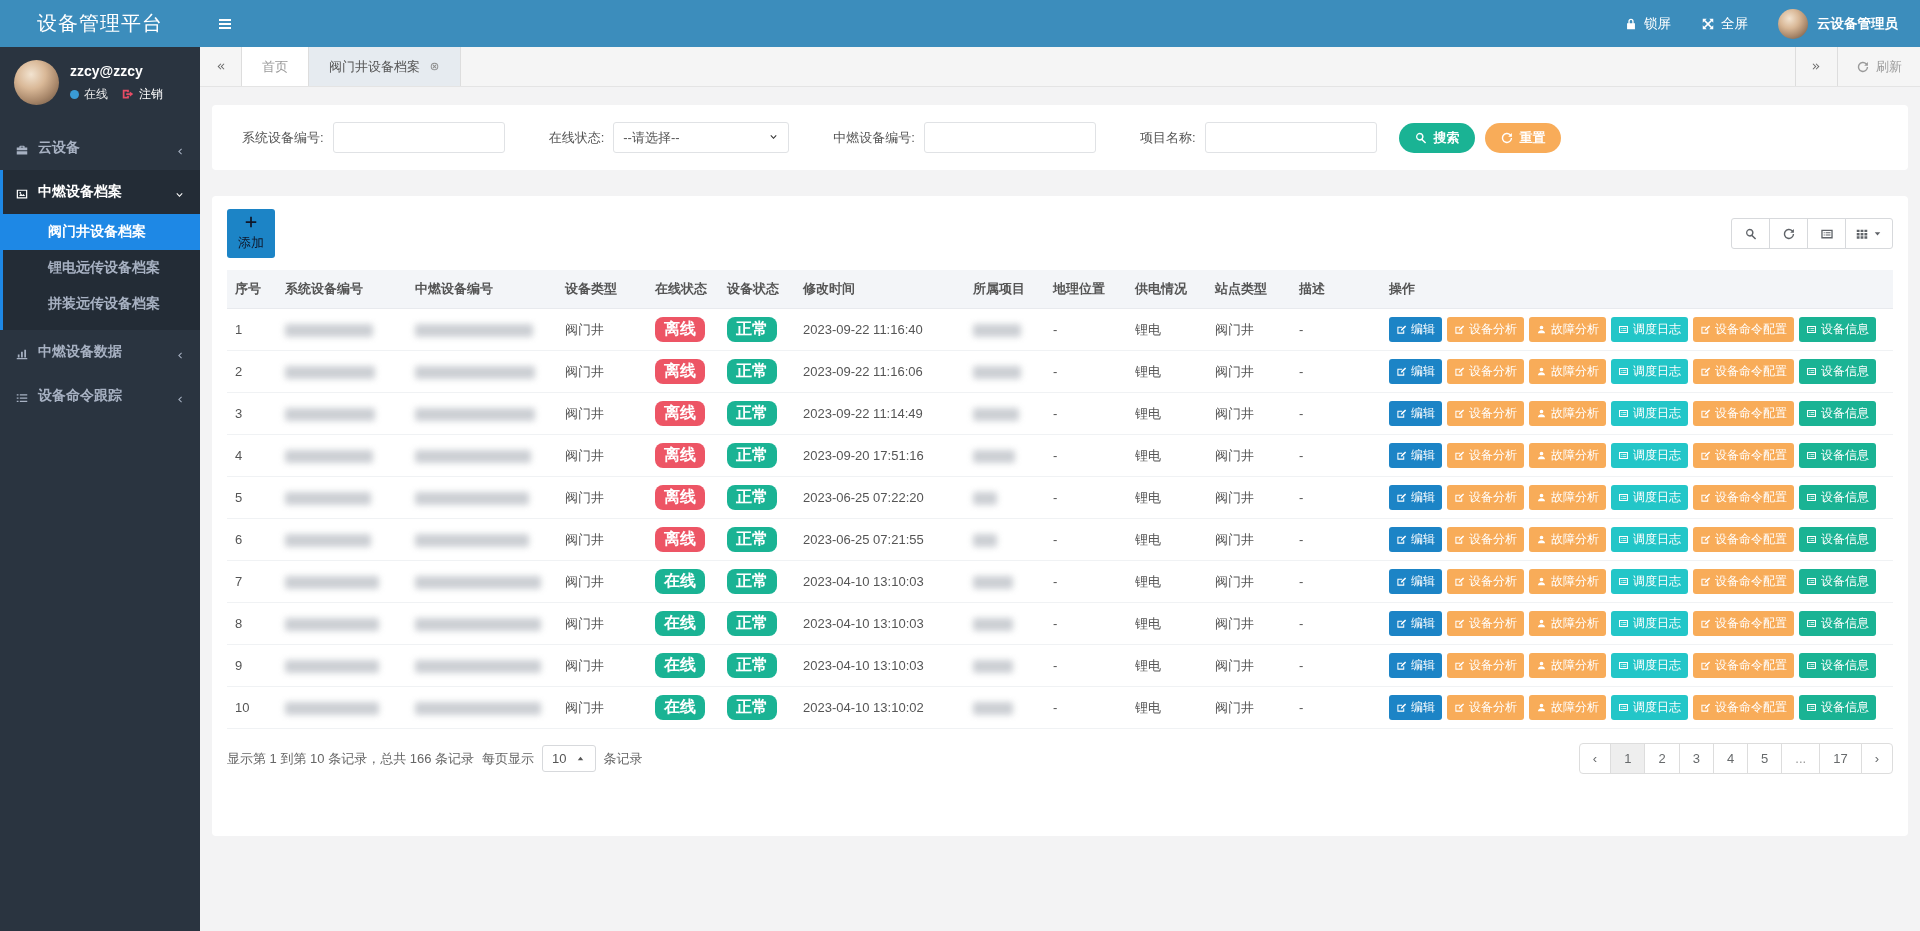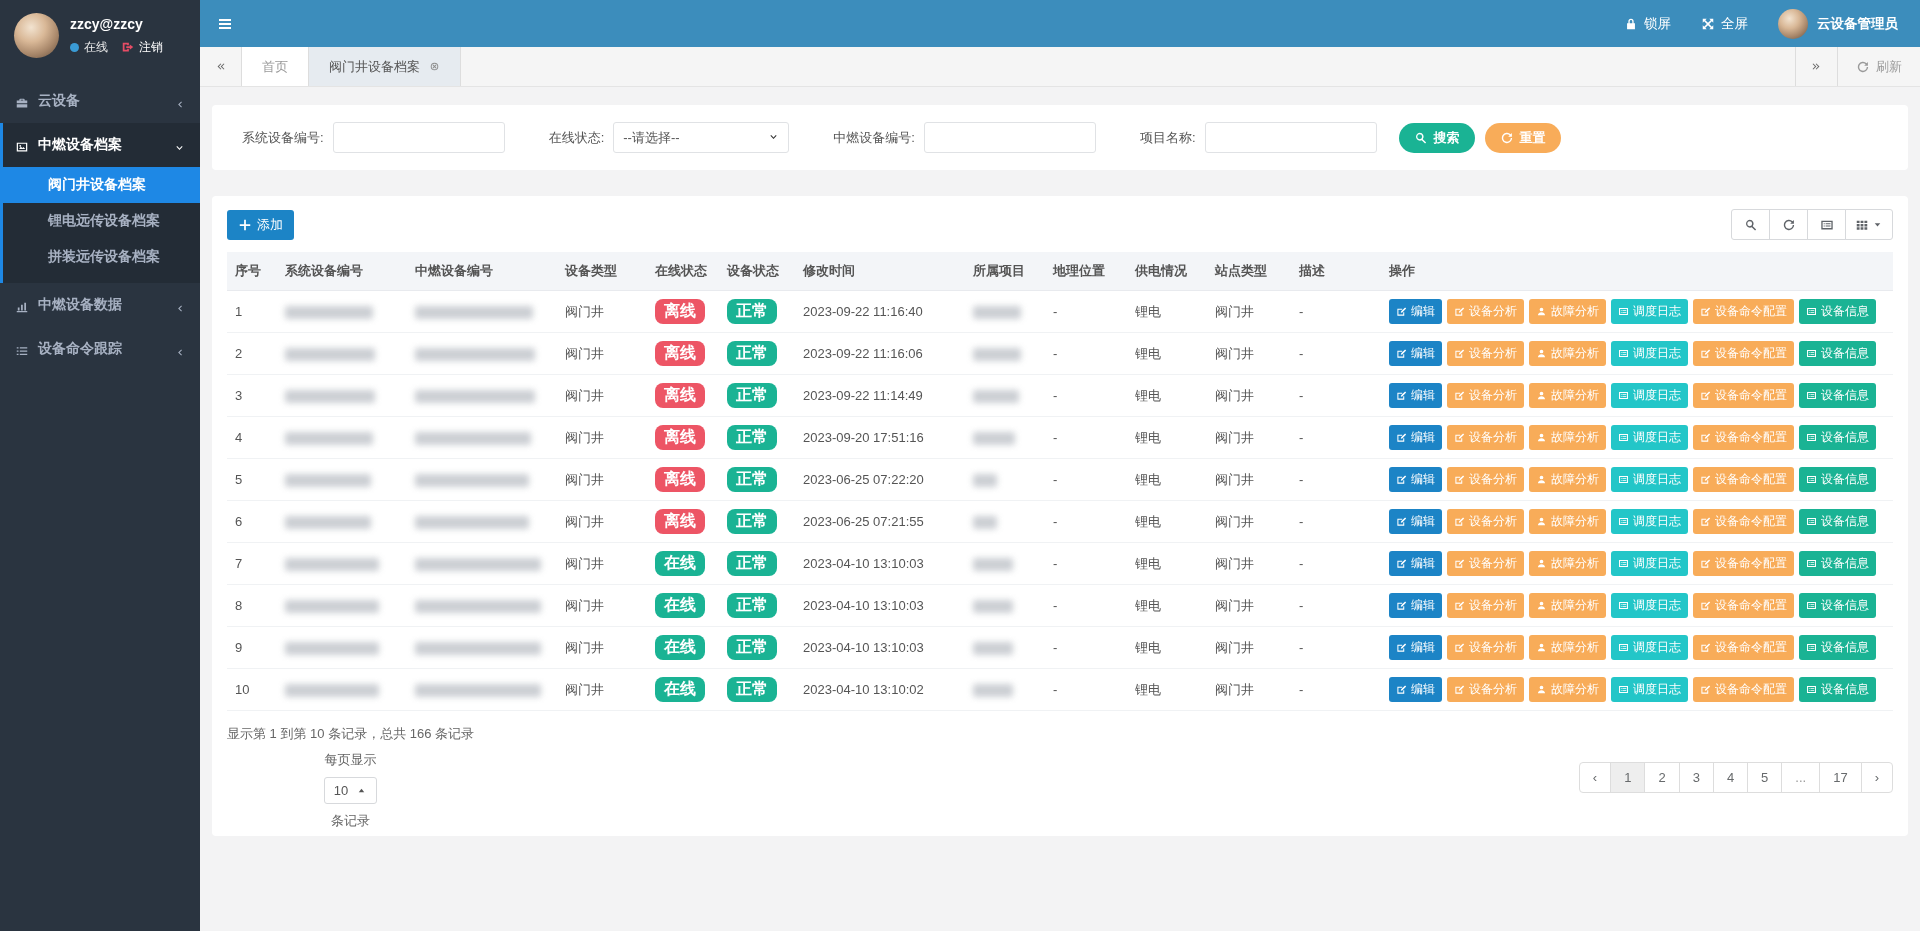--- a/index.html
+++ b/index.html
@@ -64,54 +64,57 @@
   .flabel { color:#555; white-space:nowrap; }
   .finput { width:172px; height:31px; border:1px solid #e0e2e5; border-radius:3px; padding:4px 9px; font-size:13px; color:#555; font-family:"Liberation Sans",sans-serif; outline:none; background:#fff; }
   .fselect { width:176px; height:31px; border:1px solid #e0e2e5; border-radius:3px; padding:4px 9px; display:flex; align-items:center; justify-content:space-between; color:#555; cursor:pointer; background:#fff; }
   .fselect .ic { color:#333; }
   .btns { display:flex; gap:10px; margin-left:22px; }
   .btn-pill { display:inline-flex; align-items:center; gap:6px; padding:6px 15px; border-radius:16px; border:none; color:#fff; font-size:13px; cursor:pointer; font-family:"Liberation Sans",sans-serif;font-weight:bold; }
 
   
   .table-card { margin-top:26px; padding:13px 15px; height:640px; position:relative; }
   .table-toolbar { display:flex; align-items:center; margin-bottom:12px; }
-  .btn-add { display:inline-flex; align-items:center; gap:5px; background:#1c84c6; color:#ffffff; border:none; border-radius:3px; padding:6px 11px; font-size:13px; cursor:pointer; font-family:"Liberation Sans",sans-serif; }
+  .btn-add { display:inline-flex; align-items:center; gap:5px; background:#1c84c6; color:#0f172a; border:none; border-radius:3px; padding:6px 11px; font-size:13px; cursor:pointer; font-family:"Liberation Sans",sans-serif;flex-direction:column; }
   .tool-group { margin-left:auto; display:flex; }
   .tool-btn { width:39px; height:31px; background:#fff; border:1px solid #d7d9dc; display:flex; align-items:center; justify-content:center; gap:3px; color:#5f6368; cursor:pointer; margin-left:-1px; }
   .tool-btn:first-child { border-radius:3px 0 0 3px; margin-left:0; }
   .tool-btn:last-child { border-radius:0 3px 3px 0; width:48px; }
 
   table.grid { width:100%; border-collapse:collapse; table-layout:fixed; }
   table.grid th { background:#f3f5f8; text-align:left; font-weight:bold; color:#555; padding:10px 8px; font-size:13px; }
   table.grid td { padding:8px 8px; border-bottom:1px solid #f0f2f4; color:#555; font-size:13px; height:39px; vertical-align:middle; white-space:nowrap; }
   table.grid tr:first-child td { border-top:1px solid #e8eaee; }
   .badge { display:inline-block; padding:2px 9px; border-radius:8px; color:#fff; font-size:16px; font-weight:bold; }
   .blur-blob { display:inline-block; height:13px; background:#c3c7cc; border-radius:2px; filter:blur(3px); opacity:.85; vertical-align:middle; }
   .abtn { display:inline-flex; align-items:center; gap:4px; border:none; border-radius:3px; color:#fff; padding:4px 7px; font-size:12px; margin-right:5px; cursor:pointer; white-space:nowrap; font-family:"Liberation Sans",sans-serif; }
 
   
   .table-footer { display:flex; align-items:center; margin-top:14px; }
-  .pg-info { display:flex; align-items:center; gap:8px; color:#666;flex-direction:column; }
+  .pg-info { display:flex; align-items:center; gap:8px; color:#666; }
   .page-size { border:1px solid #d7d9dc; border-radius:3px; padding:5px 9px; display:flex; align-items:center; gap:8px; cursor:pointer; color:#555; background:#fff; }
   .pagination { list-style:none; display:flex; margin:0 0 0 auto; padding:0; }
   .pagination li { border:1px solid #ddd; margin-left:-1px; background:#fff; color:#676a6c; padding:7px 13px; cursor:pointer; font-size:13px; }
   .pagination li:first-child { border-radius:4px 0 0 4px; margin-left:0; }
   .pagination li:last-child { border-radius:0 4px 4px 0; }
   .pagination li.active { background:#eee; }
   .pagination li.dots { color:#999; cursor:default; }
 
   
   .footer { height:36px; background:#fff; border-top:1px solid #e7eaec; display:flex; align-items:center; justify-content:flex-end; padding-right:26px; color:#999; font-size:13px; }
 </style>
 </head>
 <body>
 
 <div class="app">
 
   <aside class="sidebar">
+    <div class="logo">
+      <span>设备管理平台</span>
+    </div>
 
     <div class="user-panel">
       <div class="avatar"></div>
       <div>
         <div class="user-name">zzcy@zzcy</div>
         <div class="user-status">
           <span class="status-dot"></span>
           <span>在线</span>
           <span class="logout">
             <span style="display: inline-flex; align-items: center;">

